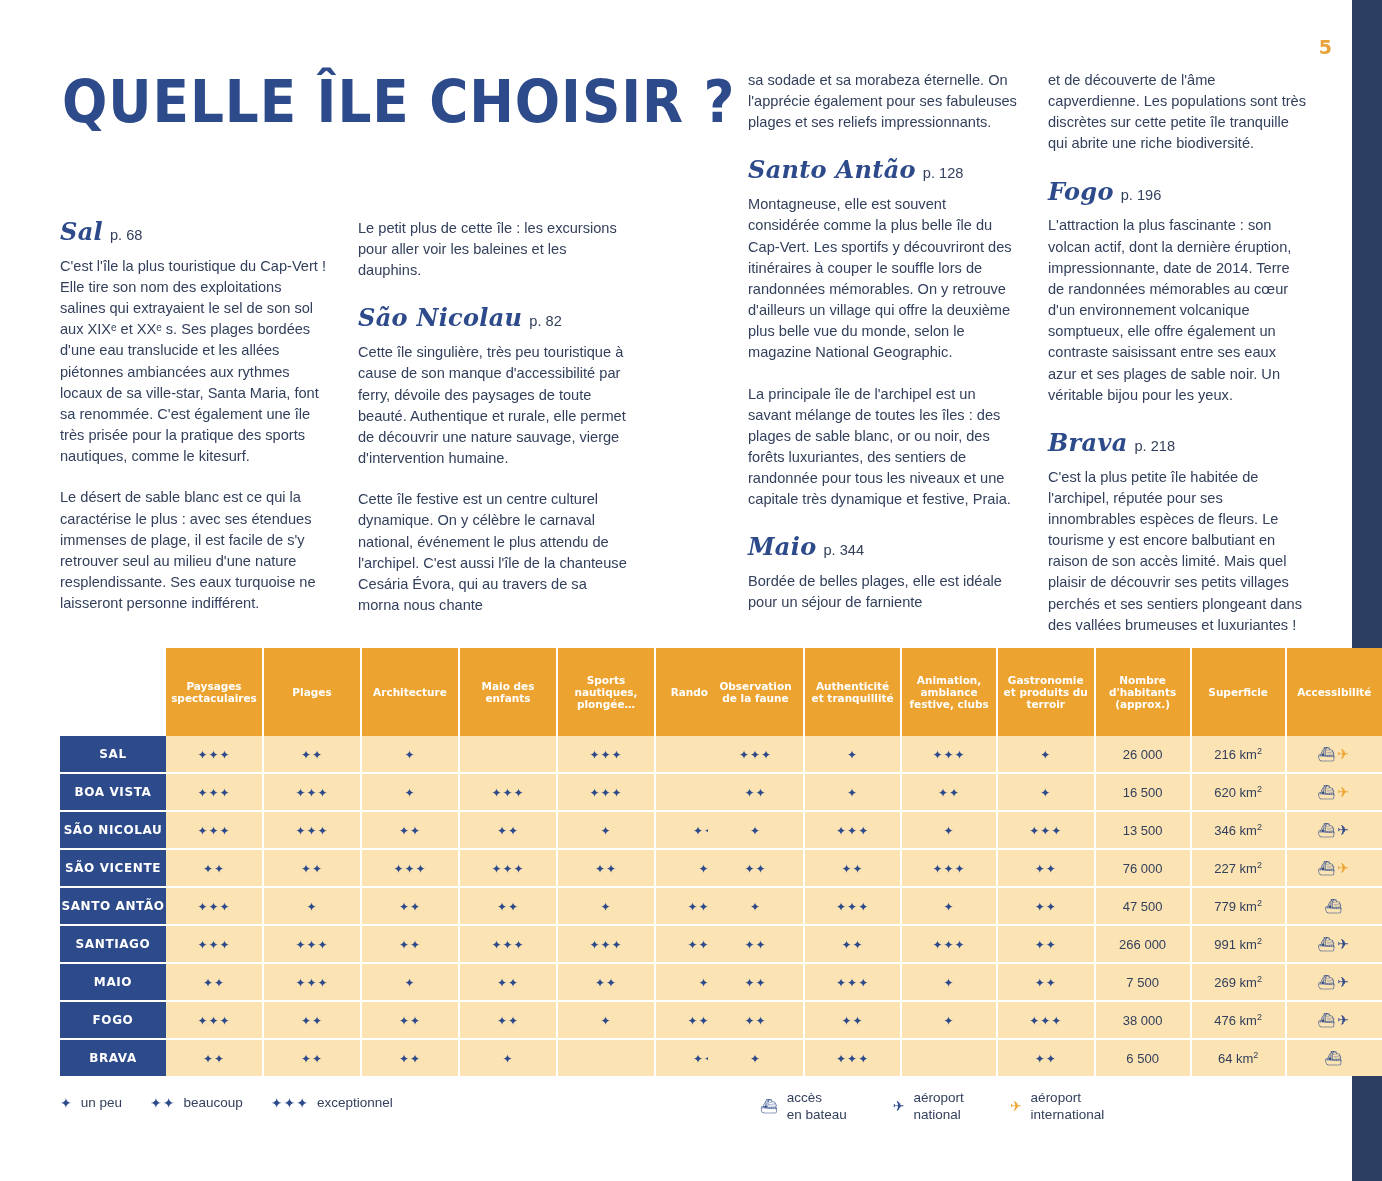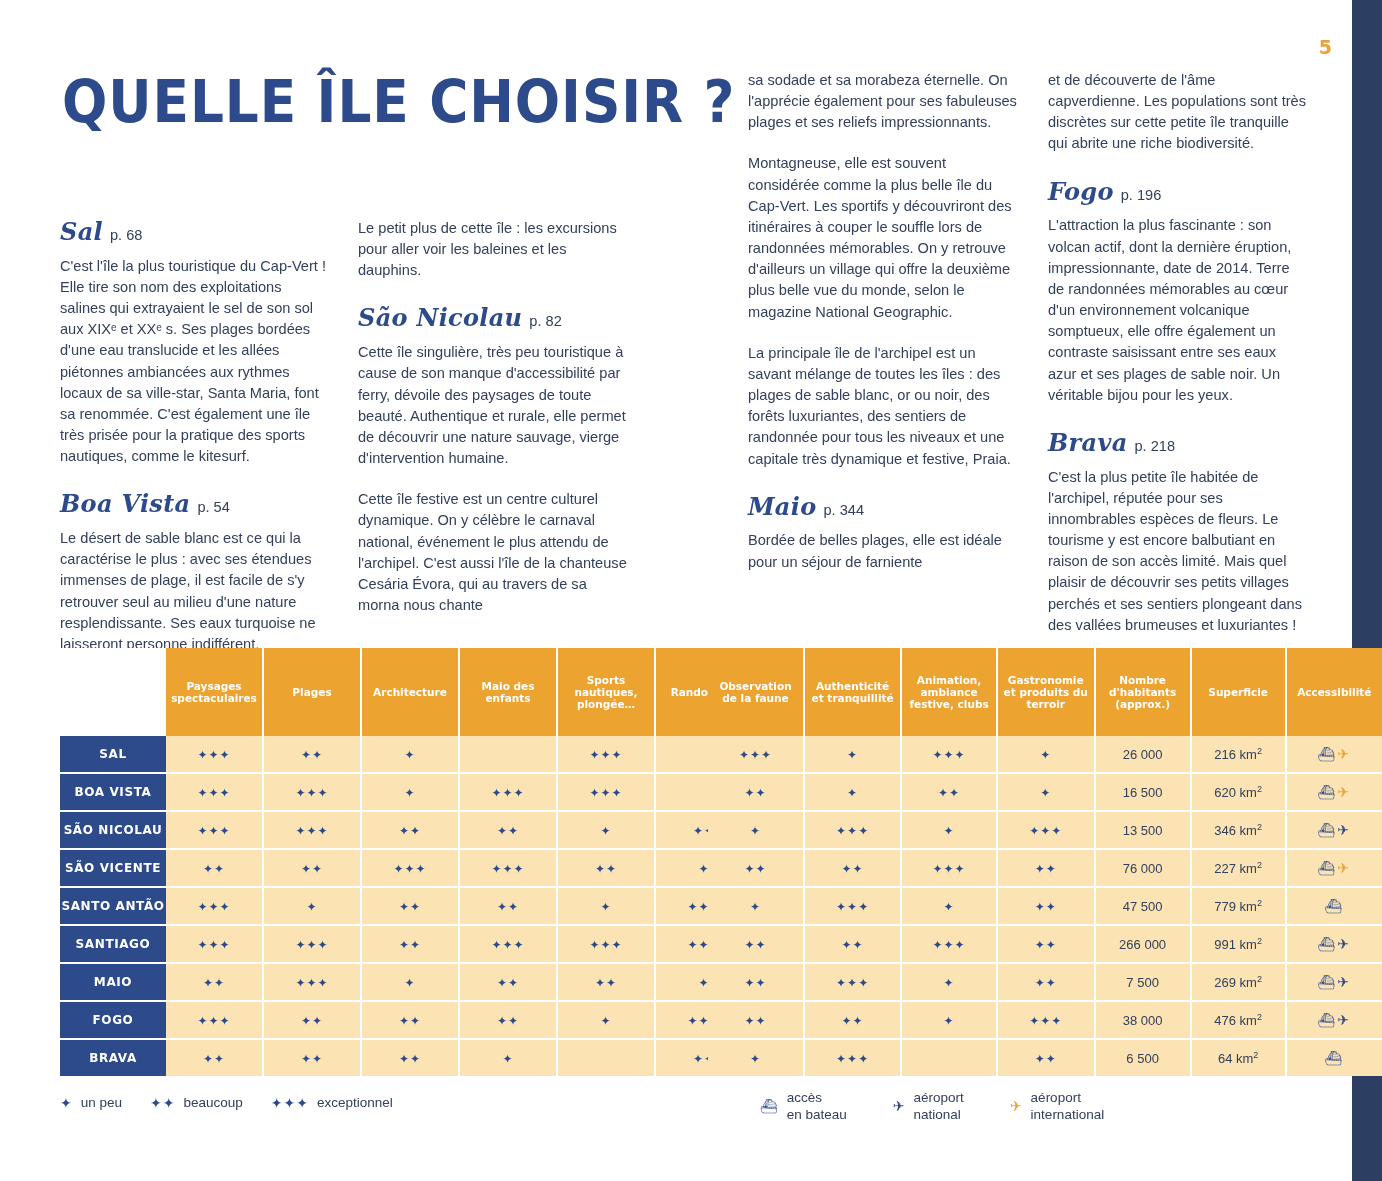--- a/index.html
+++ b/index.html
@@ -146,43 +146,43 @@
 <div class="cols">
 
   <div class="col c1">
     <div>
       <div class="isle-head">
         <span>Sal</span><span class="pg">p. 68</span>
       </div>
       <p class="para">C'est l'île la plus touristique du Cap-Vert ! Elle tire son nom des exploitations salines qui extrayaient le sel de son sol aux XIXᵉ et XXᵉ s. Ses plages bordées d'une eau translucide et les allées piétonnes ambiancées aux rythmes locaux de sa ville-star, Santa Maria, font sa renommée. C'est également une île très prisée pour la pratique des sports nautiques, comme le kitesurf.</p>
     </div>
     <div>
-      <div class="isle-head">
-        <span>Boa Vista</span><span class="pg">p. 54</span>
-      </div>
       <p class="para">Le désert de sable blanc est ce qui la caractérise le plus : avec ses étendues immenses de plage, il est facile de s'y retrouver seul au milieu d'une nature resplendissante. Ses eaux turquoise ne laisseront personne indifférent.</p>
     </div>
   </div>
 
   <div class="col c2">
     <p class="para">Le petit plus de cette île : les excursions pour aller voir les baleines et les dauphins.</p>
     <div>
       <div class="isle-head">
         <span>São Nicolau</span><span class="pg">p. 82</span>
       </div>
       <p class="para">Cette île singulière, très peu touristique à cause de son manque d'accessibilité par ferry, dévoile des paysages de toute beauté. Authentique et rurale, elle permet de découvrir une nature sauvage, vierge d'intervention humaine.</p>
     </div>
     <div>
       <p class="para">Cette île festive est un centre culturel dynamique. On y célèbre le carnaval national, événement le plus attendu de l'archipel. C'est aussi l'île de la chanteuse Cesária Évora, qui au travers de sa morna nous chante</p>
     </div>
   </div>
 
   <div class="col c3">
     <p class="para">sa sodade et sa morabeza éternelle. On l'apprécie également pour ses fabuleuses plages et ses reliefs impressionnants.</p>
     <div>
+      <div class="isle-head">
+        <span>Santo Antão</span><span class="pg">p. 128</span>
+      </div>
       <p class="para">Montagneuse, elle est souvent considérée comme la plus belle île du Cap-Vert. Les sportifs y découvriront des itinéraires à couper le souffle lors de randonnées mémorables. On y retrouve d'ailleurs un village qui offre la deuxième plus belle vue du monde, selon le magazine National Geographic.</p>
     </div>
     <div>
       <p class="para">La principale île de l'archipel est un savant mélange de toutes les îles : des plages de sable blanc, or ou noir, des forêts luxuriantes, des sentiers de randonnée pour tous les niveaux et une capitale très dynamique et festive, Praia.</p>
     </div>
     <div>
       <div class="isle-head">
         <span>Maio</span><span class="pg">p. 344</span>
       </div>
       <p class="para">Bordée de belles plages, elle est idéale pour un séjour de farniente</p>

